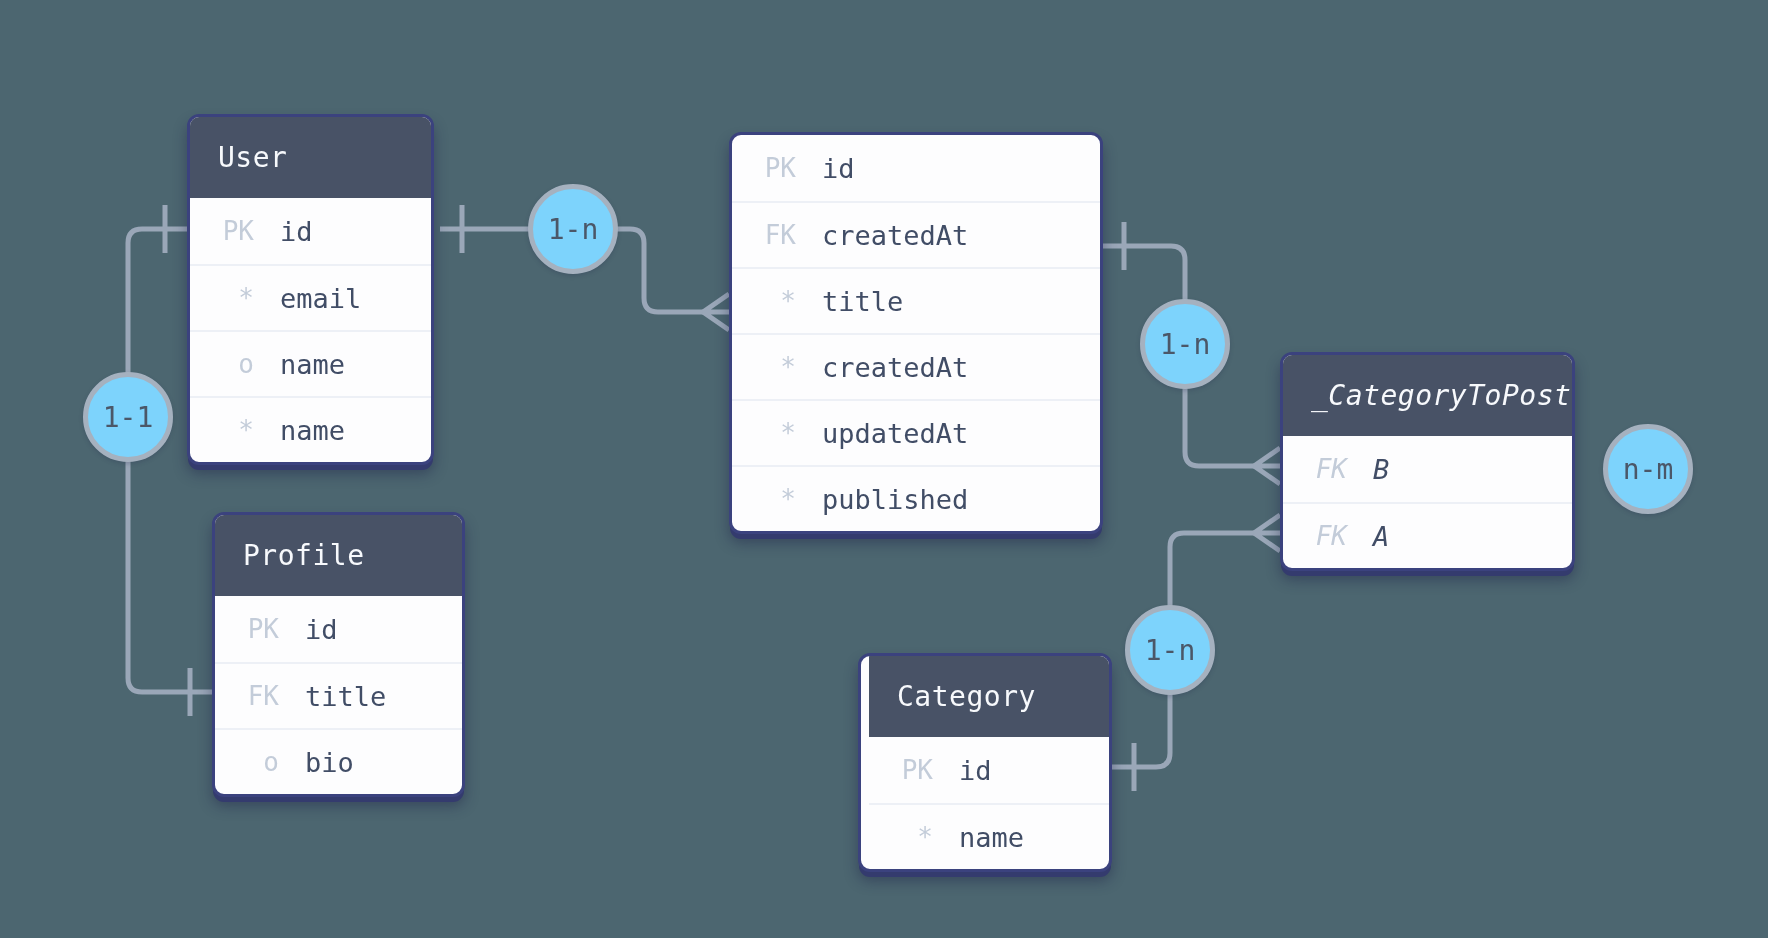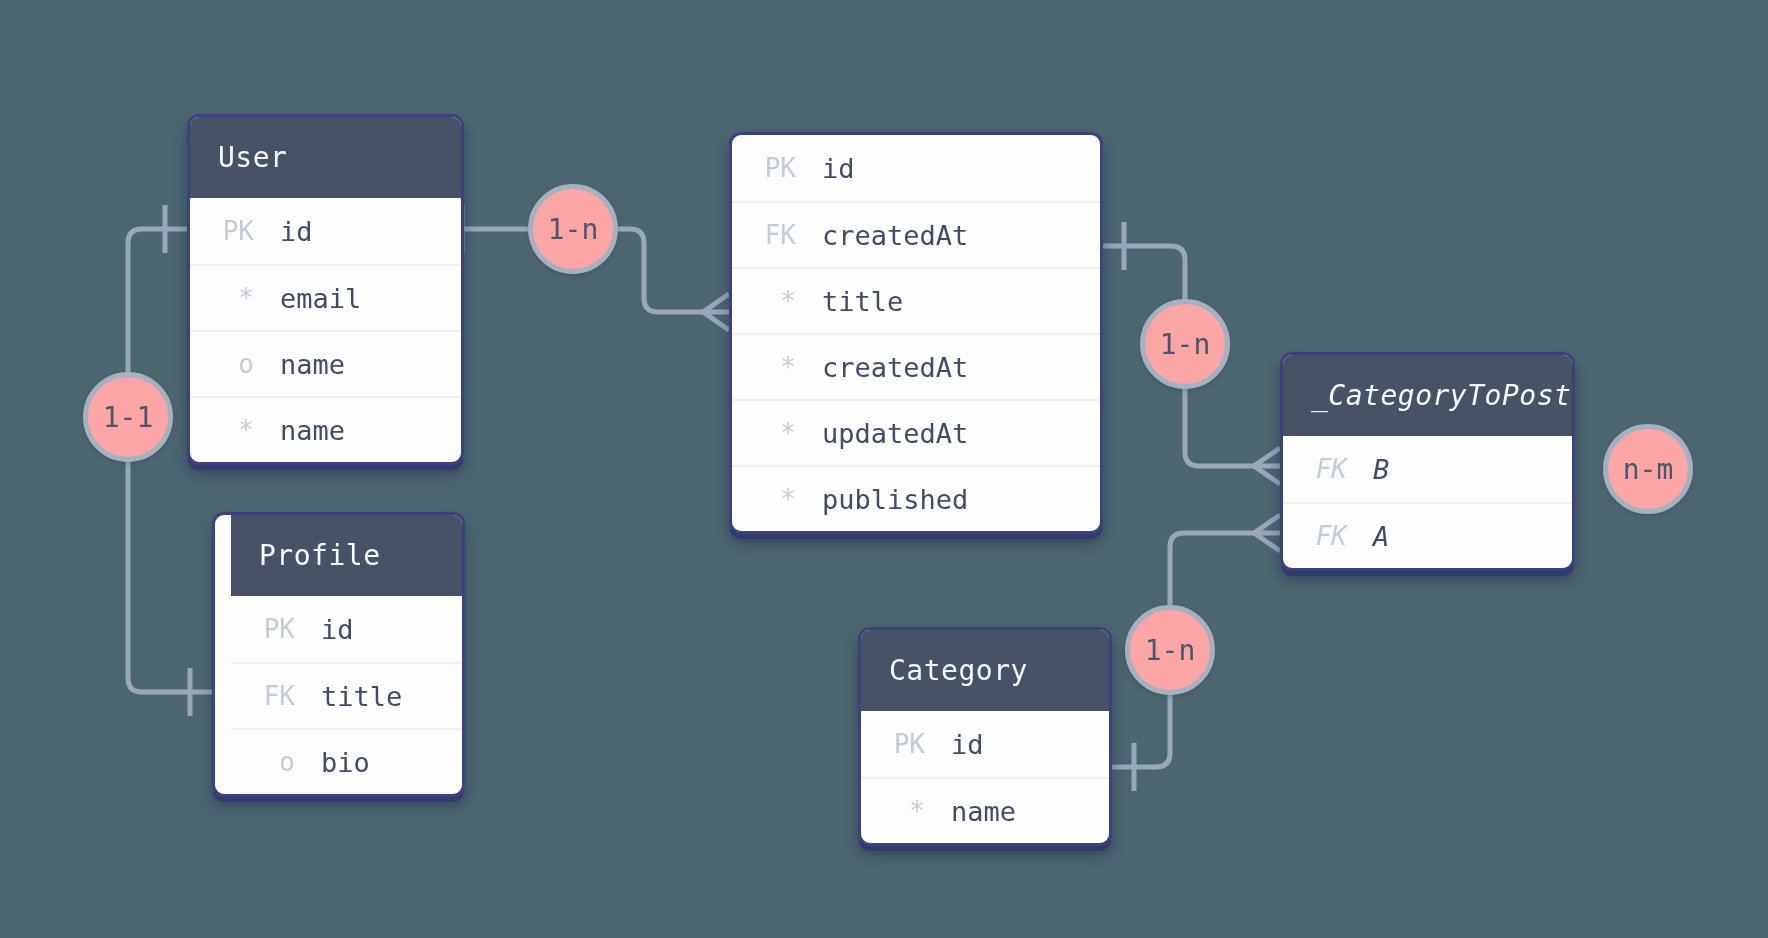--- a/index.html
+++ b/index.html
@@ -64,21 +64,21 @@
     text-align: right;
     margin-right: 26px;
     color: #c3ccd9;
     font-size: 26px;
   }
   .cardinality {
     position: absolute;
     width: 90px;
     height: 90px;
     border-radius: 50%;
-    background: #fca5a5;
+    background: #7dd3fc;
     border: 5px solid #a5b1bf;
     box-sizing: border-box;
     display: flex;
     align-items: center;
     justify-content: center;
     font-size: 28px;
     color: #4b5768;
     box-shadow: 0 2px 4px rgba(40, 48, 80, 0.25);
   }
 </style>
@@ -100,41 +100,41 @@
 
     <path class="wire" d="M 1103 246 L 1171 246 Q 1185 246 1185 260 L 1185 452 Q 1185 466 1199 466 L 1254 466"></path>
     <path class="wire" d="M 1124 222 L 1124 270"></path>
     <path class="wire" d="M 1254 466 L 1280 448 M 1254 466 L 1280 466 M 1254 466 L 1280 484"></path>
 
     <path class="wire" d="M 1112 767 L 1156 767 Q 1170 767 1170 753 L 1170 547 Q 1170 533 1184 533 L 1254 533"></path>
     <path class="wire" d="M 1134 743 L 1134 791"></path>
     <path class="wire" d="M 1254 533 L 1280 515 M 1254 533 L 1280 533 M 1254 533 L 1280 551"></path>
   </svg>
 
-  <div class="entity" style="left:187px; top:114px; width:277px;">
+  <div class="entity" style="left:187px; top:114px; width:247px;">
     <div class="entity-header">User</div>
     <div class="entity-row">
       <span class="key">PK</span>
       <span class="col">id</span>
     </div>
     <div class="entity-row">
       <span class="key">*</span>
       <span class="col">email</span>
     </div>
     <div class="entity-row">
       <span class="key">o</span>
       <span class="col">name</span>
     </div>
     <div class="entity-row">
       <span class="key">*</span>
       <span class="col">name</span>
     </div>
   </div>
 
-  <div class="entity" style="left:212px; top:512px; width:253px;padding-left:16px;">
+  <div class="entity" style="left:212px; top:512px; width:253px;">
     <div class="entity-header">Profile</div>
     <div class="entity-row">
       <span class="key">PK</span>
       <span class="col">id</span>
     </div>
     <div class="entity-row">
       <span class="key">FK</span>
       <span class="col">title</span>
     </div>
     <div class="entity-row">
@@ -163,21 +163,21 @@
     <div class="entity-row">
       <span class="key">*</span>
       <span class="col">updatedAt</span>
     </div>
     <div class="entity-row">
       <span class="key">*</span>
       <span class="col">published</span>
     </div>
   </div>
 
-  <div class="entity" style="left:858px; top:627px; width:254px;">
+  <div class="entity" style="left:858px; top:653px; width:254px;padding-left:8px;">
     <div class="entity-header">Category</div>
     <div class="entity-row">
       <span class="key">PK</span>
       <span class="col">id</span>
     </div>
     <div class="entity-row">
       <span class="key">*</span>
       <span class="col">name</span>
     </div>
   </div>

